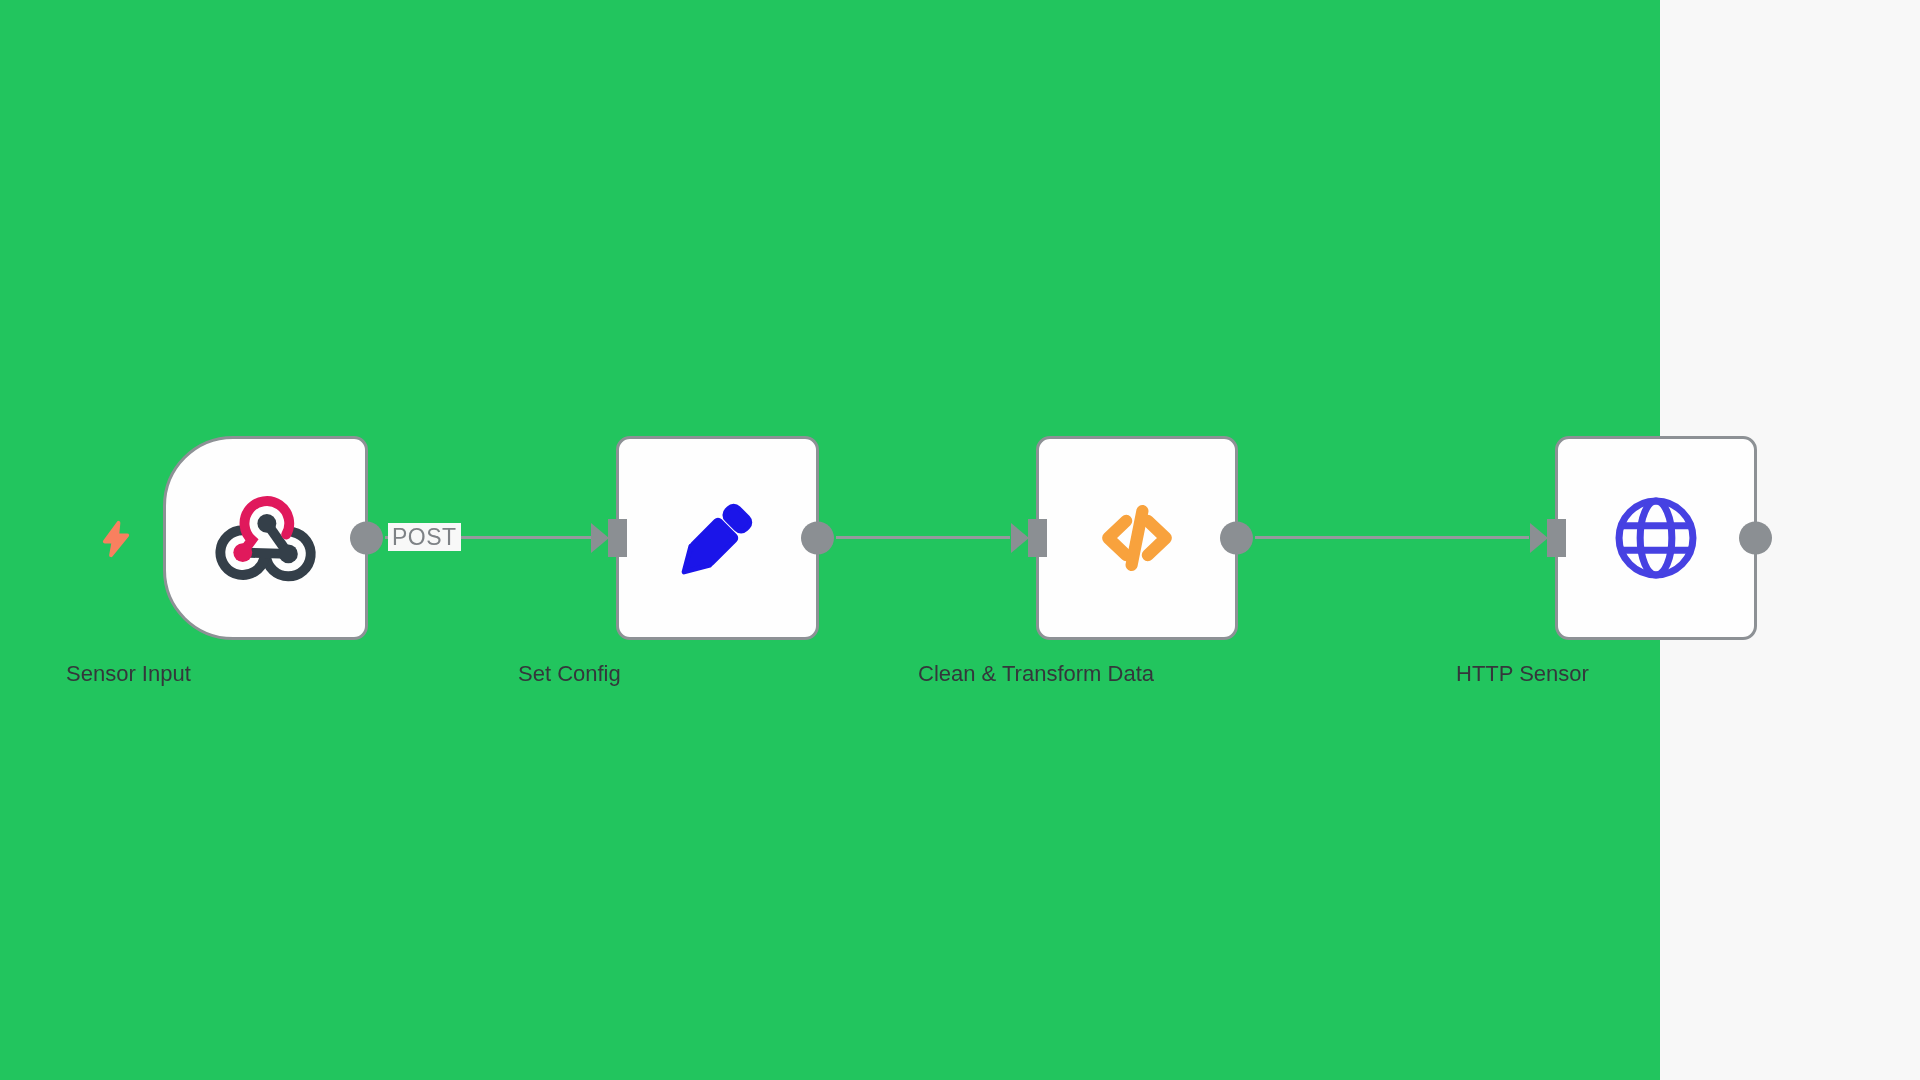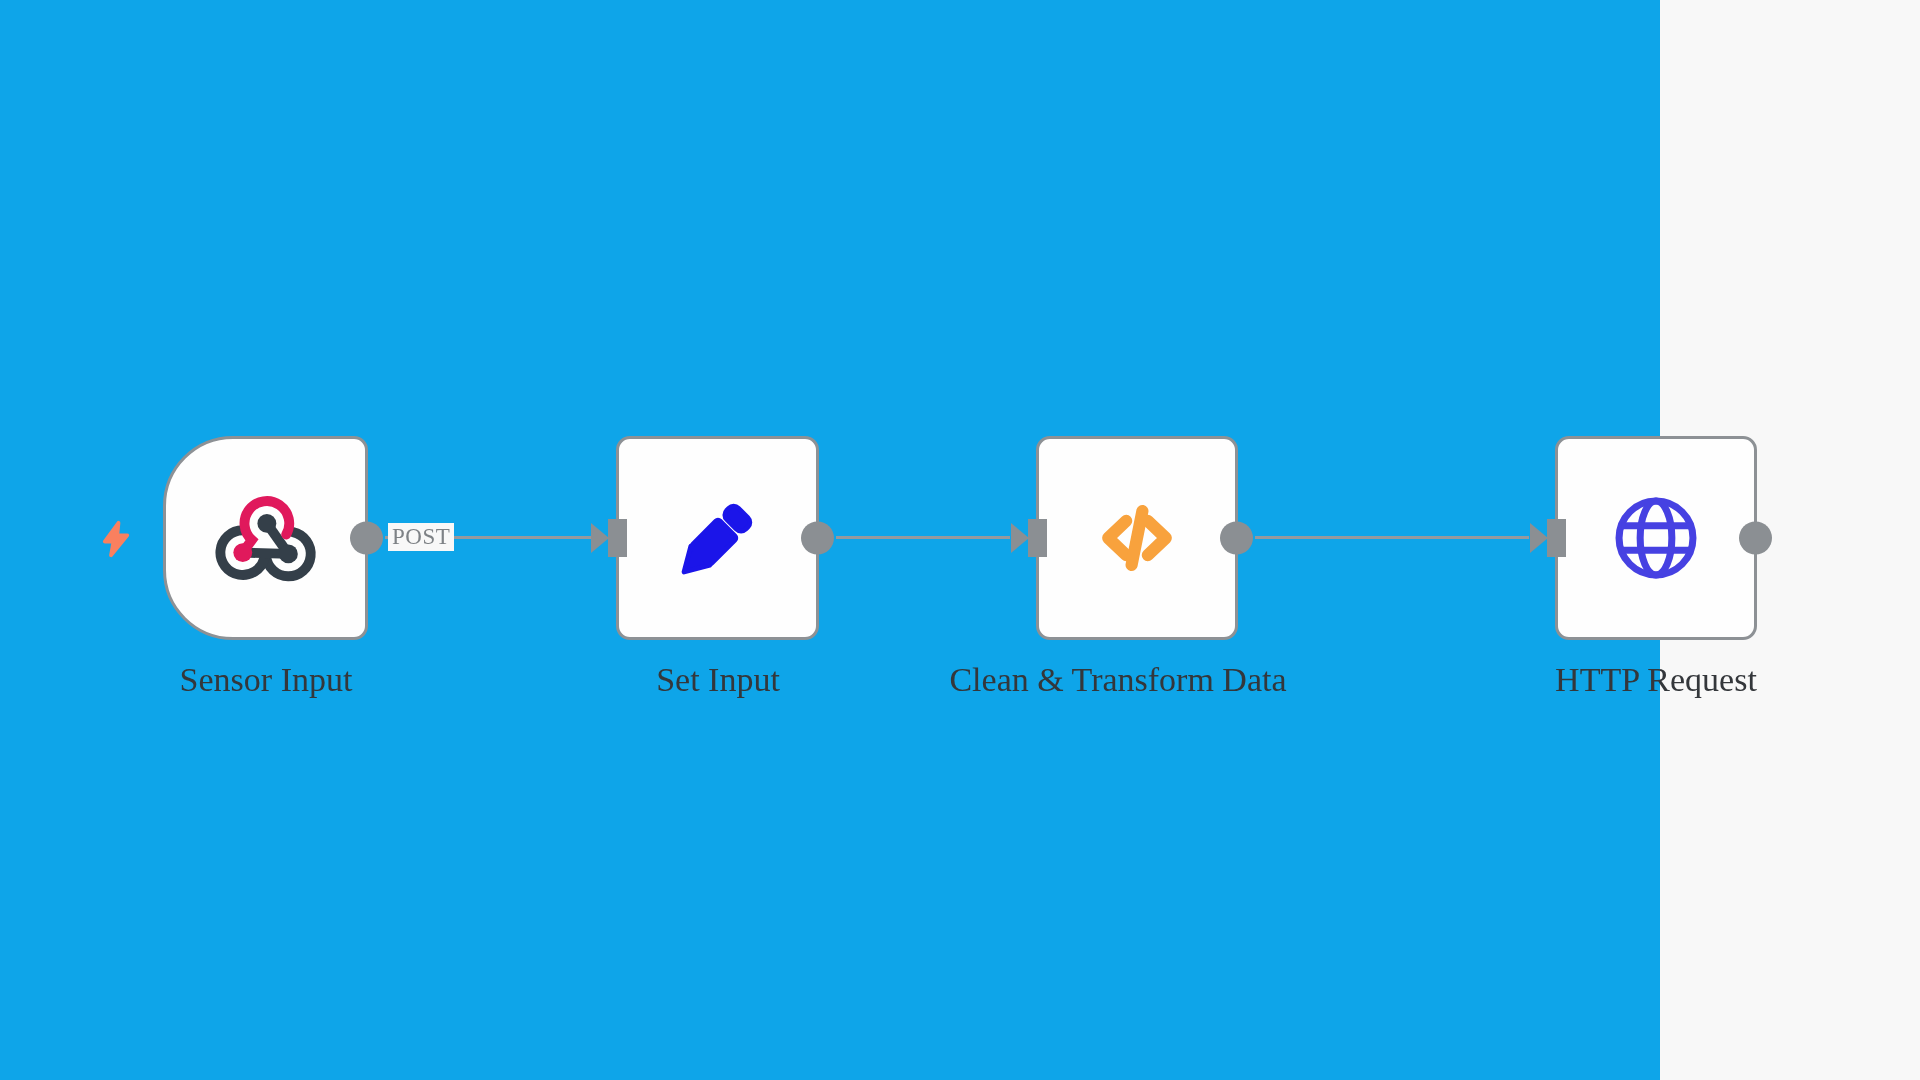--- a/index.html
+++ b/index.html
@@ -8,22 +8,21 @@
     width: 1920px;
     height: 1080px;
     overflow: hidden;
     background: #f8f8f8;
     font-family: "Liberation Sans", sans-serif;
   }
   .canvas {
     position: relative;
     width: 1660px;
     height: 1080px;
-    background: #0ea5e9;
-    font-family: Liberation Serif, serif;
+    background: #22c55e;
   }
   
   .node {
     position: absolute;
     top: 436px;
     height: 204px;
     box-sizing: border-box;
     background: #fefefe;
     border: 3px solid #8d9195;
     border-radius: 14px;
@@ -83,22 +82,22 @@
     line-height: 28px;
     padding: 0 4px;
     letter-spacing: 0.5px;
     z-index: 3;
   }
   
   .node-label {
     position: absolute;
     top: 661px;
     width: 400px;
-    text-align: center;
-    font-size: 34px;
+    text-align: left;
+    font-size: 22px;
     font-weight: 500;
     color: #34373b;
     white-space: nowrap;
   }
   .bolt {
     position: absolute;
     left: 96px;
     top: 518px;
   }
   .icon { display: block; }
@@ -144,21 +143,21 @@
     <div class="in-rect"></div>
     <svg class="icon" width="96" height="96" viewBox="0 0 100 100">
       <g transform="rotate(-45 50 50)" fill="currentColor" stroke="currentColor" stroke-width="5" stroke-linejoin="round" color="#1b15e9">
         <path d="M 0 50 L 24 36 L 24 64 Z"></path>
         <rect x="24" y="36" width="40" height="28" rx="3"></rect>
         <rect x="70" y="36" width="17" height="28" rx="7"></rect>
       </g>
     </svg>
     <div class="out-dot"></div>
   </div>
-  <div class="node-label" style="left:518px">Set Input</div>
+  <div class="node-label" style="left:518px">Set Config</div>
 
   <div class="node" style="left:1036px; width:202px">
     <div class="in-tri"></div>
     <div class="in-rect"></div>
     <svg class="icon" width="90" height="90" viewBox="0 0 100 100">
       <g fill="none" stroke="currentColor" stroke-width="13.5" stroke-linecap="round" stroke-linejoin="round" color="#f8a23d">
         <path d="M 38 31 L 18 50 L 38 69"></path>
         <path d="M 62 31 L 82 50 L 62 69"></path>
         <path d="M 56 20 L 44 80"></path>
       </g>
@@ -173,15 +172,15 @@
     <svg class="icon" width="88" height="88" viewBox="0 0 100 100">
       <g fill="none" stroke="currentColor" stroke-width="8" color="#4641e2">
         <circle cx="50" cy="50" r="42"></circle>
         <ellipse cx="50" cy="50" rx="18" ry="42"></ellipse>
         <path d="M 10.4 36 L 89.6 36"></path>
         <path d="M 10.4 64 L 89.6 64"></path>
       </g>
     </svg>
     <div class="out-dot"></div>
   </div>
-  <div class="node-label" style="left:1456px">HTTP Request</div>
+  <div class="node-label" style="left:1456px">HTTP Sensor</div>
 
 </div>
 
 </body></html>

